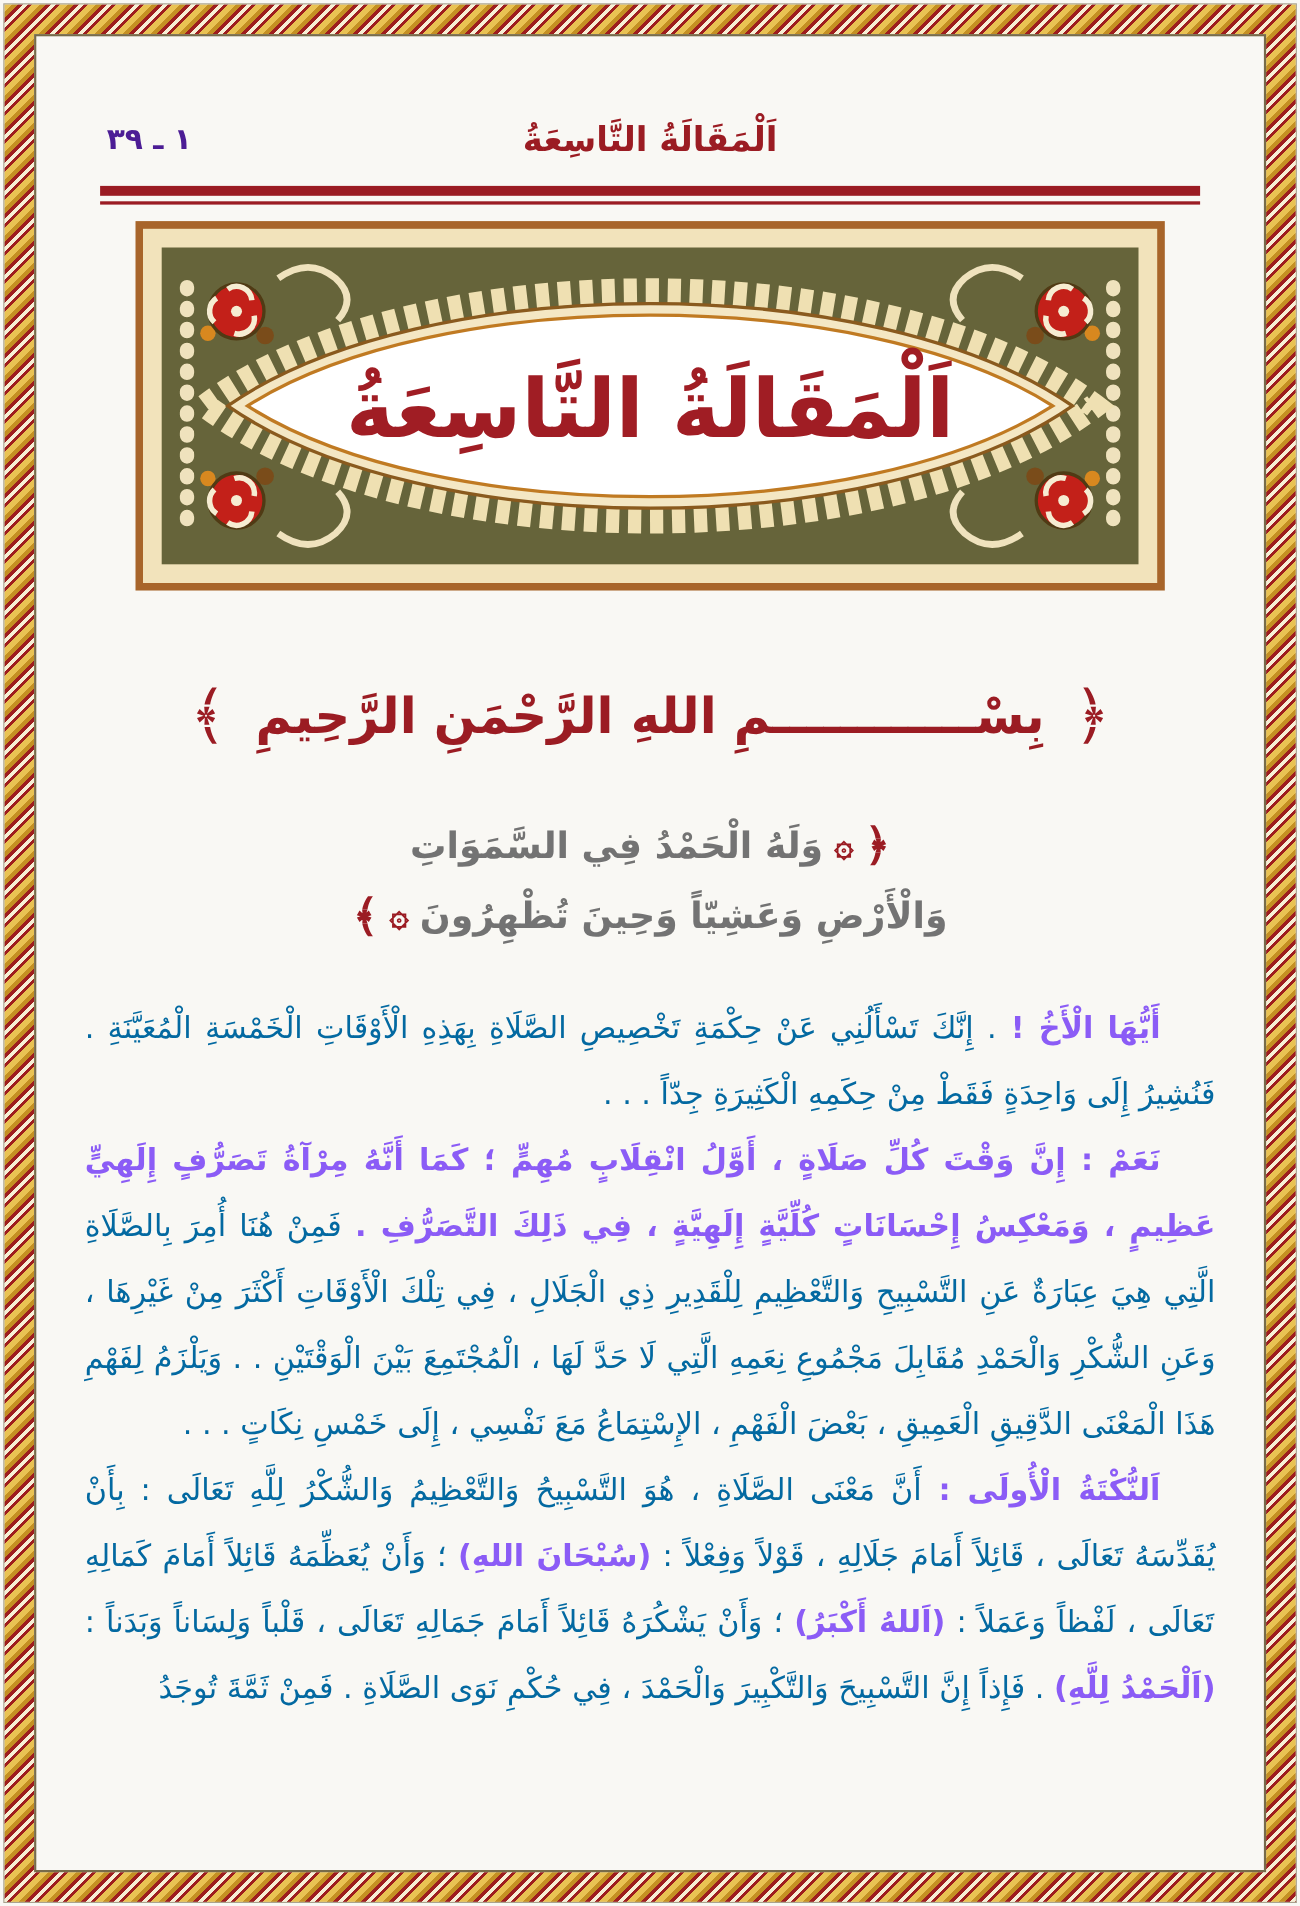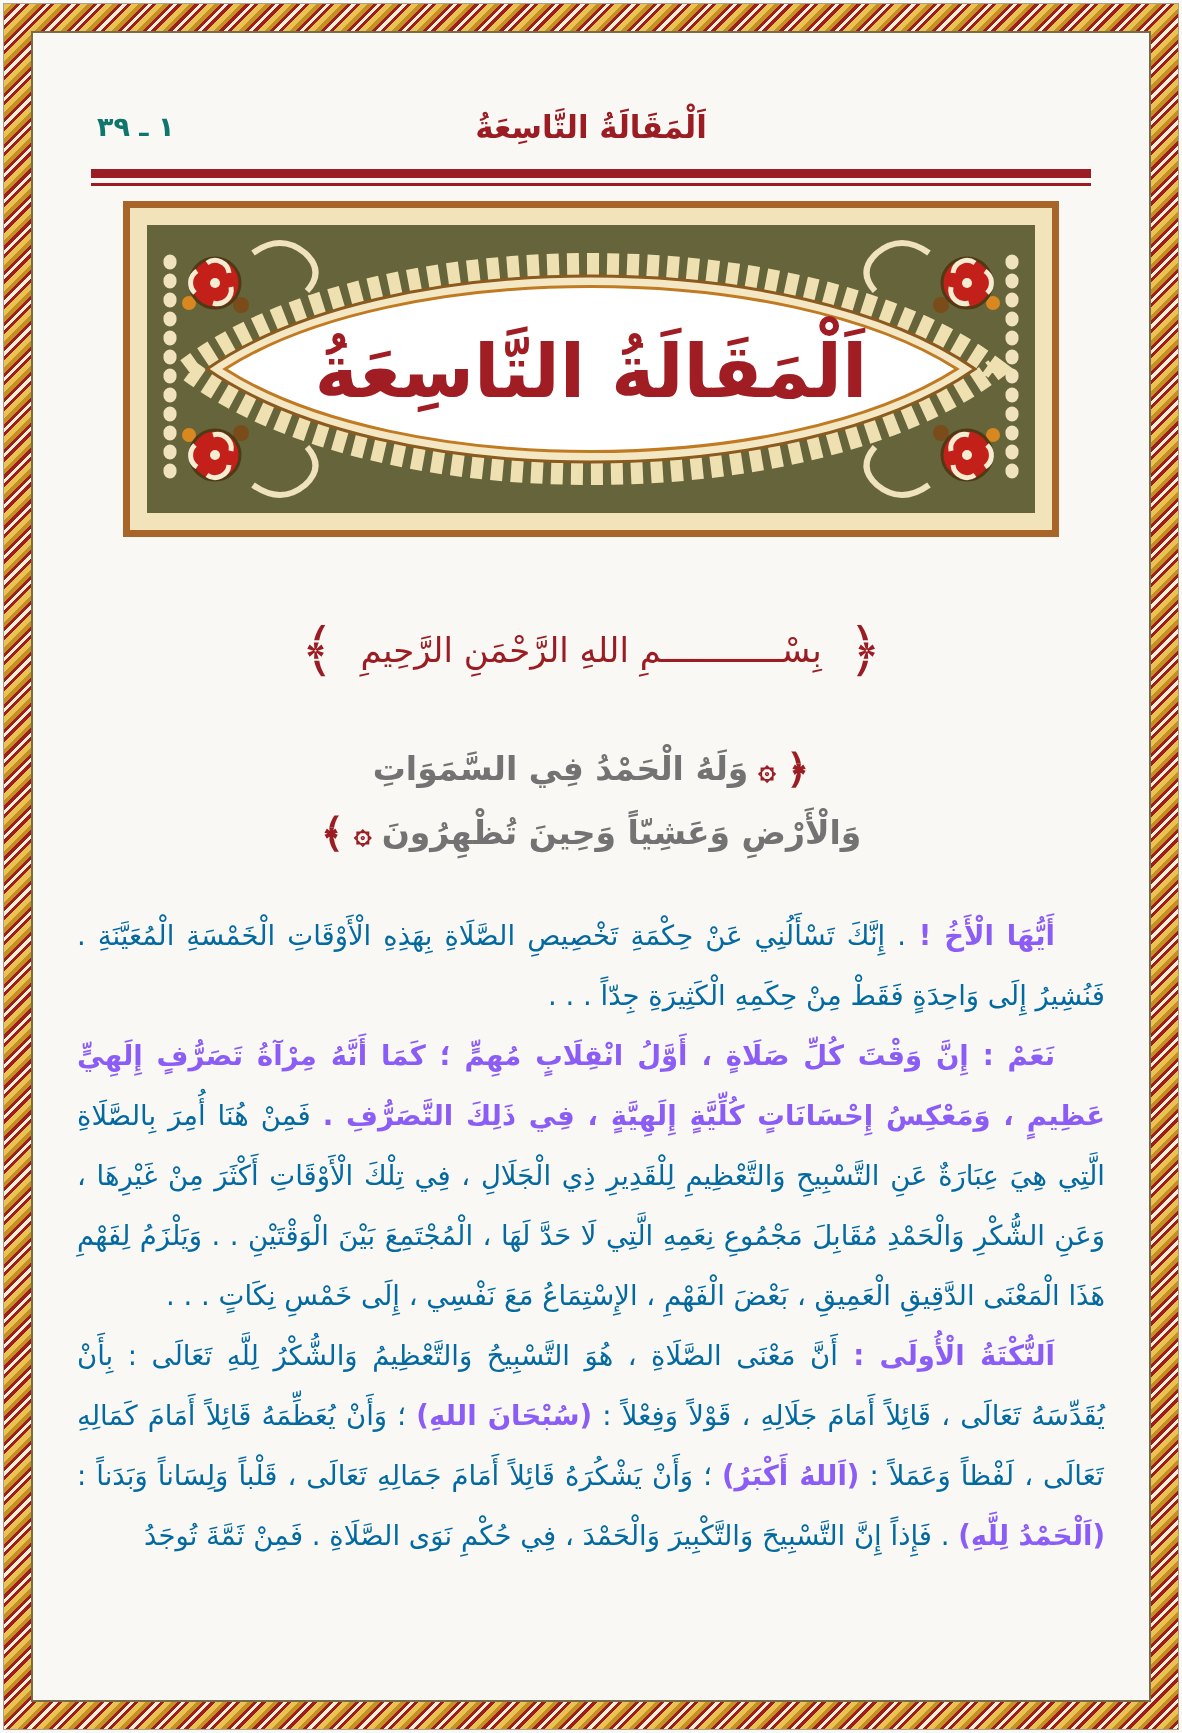--- a/index.html
+++ b/index.html
@@ -7,29 +7,29 @@
   
   .frame{position:absolute;inset:3px;
     background:repeating-linear-gradient(135deg,
       #e9c253 0 5px,#c49023 5px 9px,#9e1e1e 9px 12px,
       #f7efd4 12px 15px,#9e1e1e 15px 18px);
     border:1px solid #a9a28e;}
   .inner{position:absolute;inset:31px;background:#f9f8f4;border:2px solid #776b4a;}
   .content{position:absolute;left:36px;right:36px;top:36px;bottom:36px;direction:rtl;}
   
   .header{position:relative;margin-top:40px;height:46px;}
-  .page-num{position:absolute;left:28px;top:2px;color:#0f766e;font-weight:bold;font-size:27px;}
+  .page-num{position:absolute;left:28px;top:2px;color:#4c1d95;font-weight:bold;font-size:27px;}
   .page-title{text-align:center;color:#9b1c23;font-weight:bold;font-size:31px;}
   .rules{margin:14px 22px 0 22px;height:5px;border-top:9px solid #9b1c23;border-bottom:3px solid #9b1c23;}
   
   .panel{display:block;margin:15px auto 0 auto;width:936px;height:336px;}
   
   .bismillah{margin-top:84px;display:flex;direction:rtl;justify-content:center;align-items:center;gap:26px;color:#9b1c23;}
   .bismillah .bracket{font-size:58px;line-height:1;}
-  .bismillah .btext{font-size:34px;font-weight:normal;white-space:nowrap;}
+  .bismillah .btext{font-size:45px;font-weight:bold;white-space:nowrap;}
   
   .verse{margin-top:58px;text-align:center;font-weight:bold;font-size:33px;line-height:64px;}
   .verse-line{display:flex;direction:rtl;justify-content:center;align-items:center;gap:10px;white-space:nowrap;}
   .t-blue{color:#737373;}
   .rosette{font-size:30px;color:#9b1c23;}
   .vbracket{font-size:40px;color:#9b1c23;}
   
   .body{margin:40px 8px 0 8px;font-size:27.5px;line-height:60px;color:#151515;}
   .para{margin:0;text-align:justify;text-indent:50px;}
   .seg-red{color:#8b5cf6;font-weight:bold;}

